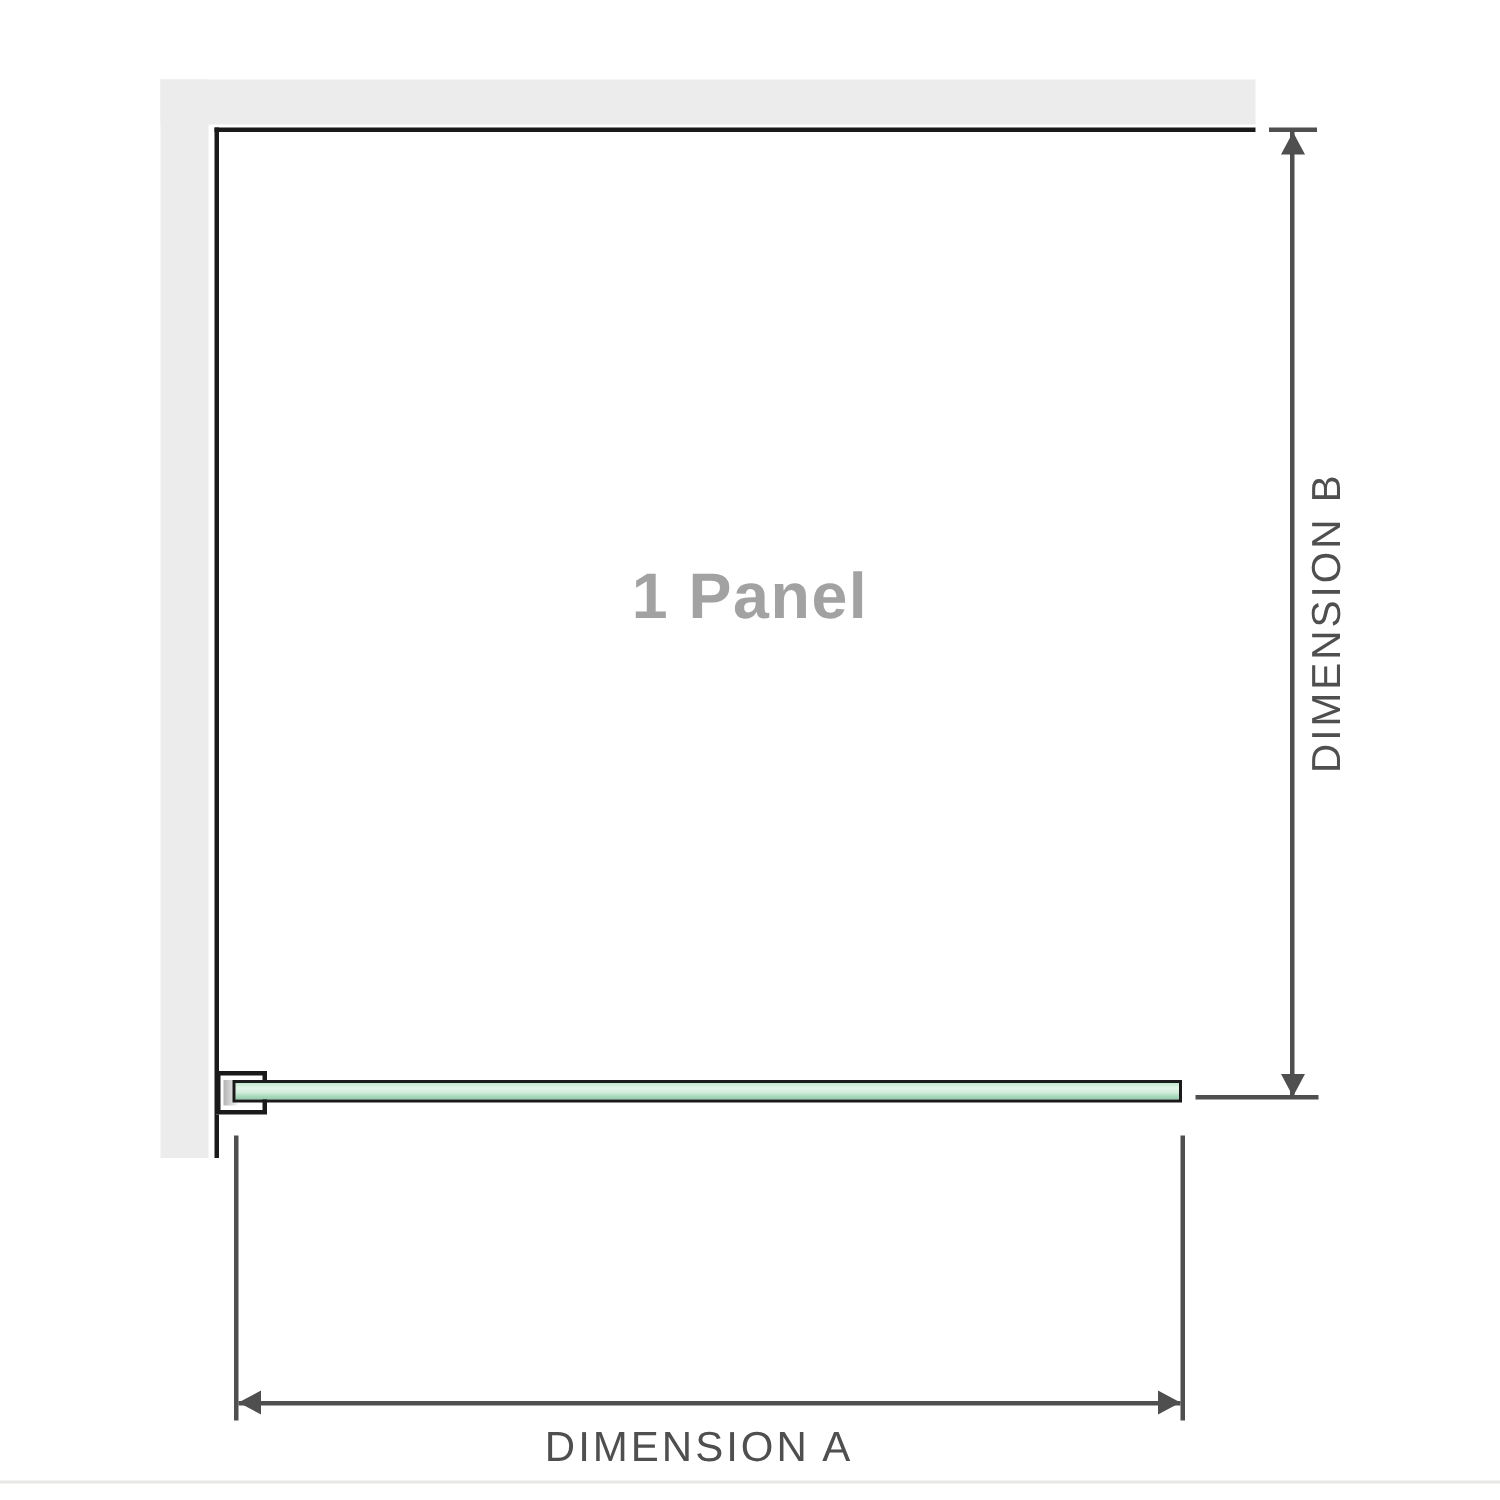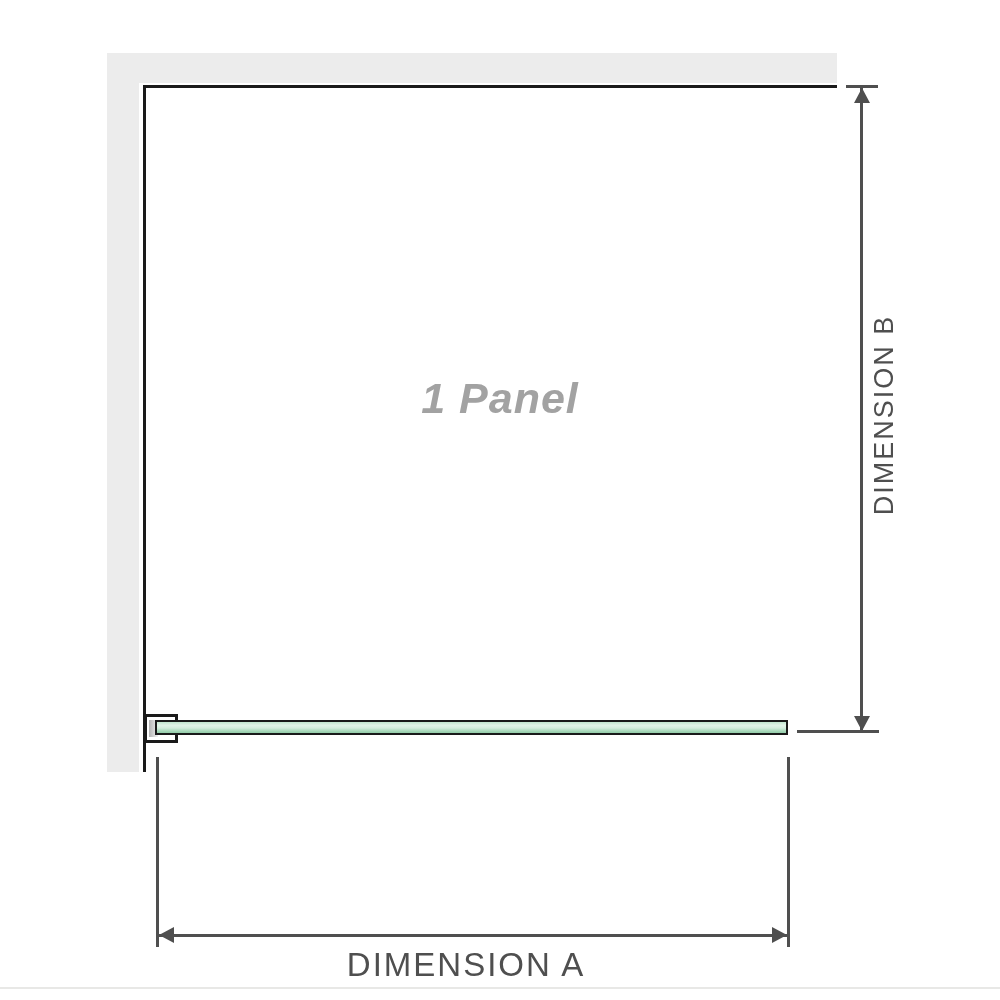--- a/index.html
+++ b/index.html
@@ -22,21 +22,21 @@
   .outline-top  { left: 143px; top: 85px; width: 694px; height: 3px; background: #1a1a1a; }
   .outline-left { left: 143px; top: 85px; width: 3px;  height: 687px; background: #1a1a1a; }
 
   
   .panel-area {
     left: 146px; top: 88px; width: 690px; height: 630px;
   }
   .panel-label {
     left: 350px; top: 368px; width: 300px; height: 60px;
     display: flex; align-items: center; justify-content: center;
-    font-size: 43px; font-style: italic; font-weight: bold;
+    font-size: 43px; font-weight: bold;
     color: #a2a2a2; letter-spacing: 1px;
   }
 
   
   .bracket {
     left: 144px; top: 714px; width: 34px; height: 29px;
     background: #ffffff; border: 3px solid #1a1a1a; z-index: 2;
   }
   .bracket-shim {
     left: 2px; top: 3px; width: 9px; height: 17px;
@@ -71,21 +71,21 @@
   .dima-line       { left: 159px; top: 934px; width: 628px; height: 3px; background: #4f4f4f; }
   .dima-arrow-left { left: 159px; top: 927px; width: 0; height: 0;
                      border-top: 8px solid transparent; border-bottom: 8px solid transparent;
                      border-right: 15px solid #4f4f4f; }
   .dima-arrow-right{ left: 772px; top: 927px; width: 0; height: 0;
                      border-top: 8px solid transparent; border-bottom: 8px solid transparent;
                      border-left: 15px solid #4f4f4f; }
   .dima-label {
     left: 316px; top: 948px; width: 300px; height: 34px;
     display: flex; align-items: center; justify-content: center;
-    font-size: 33px; color: #4f4f4f; letter-spacing: 2px; white-space: nowrap;
+    font-size: 28px; color: #4f4f4f; letter-spacing: 2px; white-space: nowrap;
   }
 
   
   .divider { left: 0; top: 987px; width: 1000px; height: 2px; background: #e8e8e6; }
 </style>
 </head>
 <body>
 
 <div class="canvas">
 

